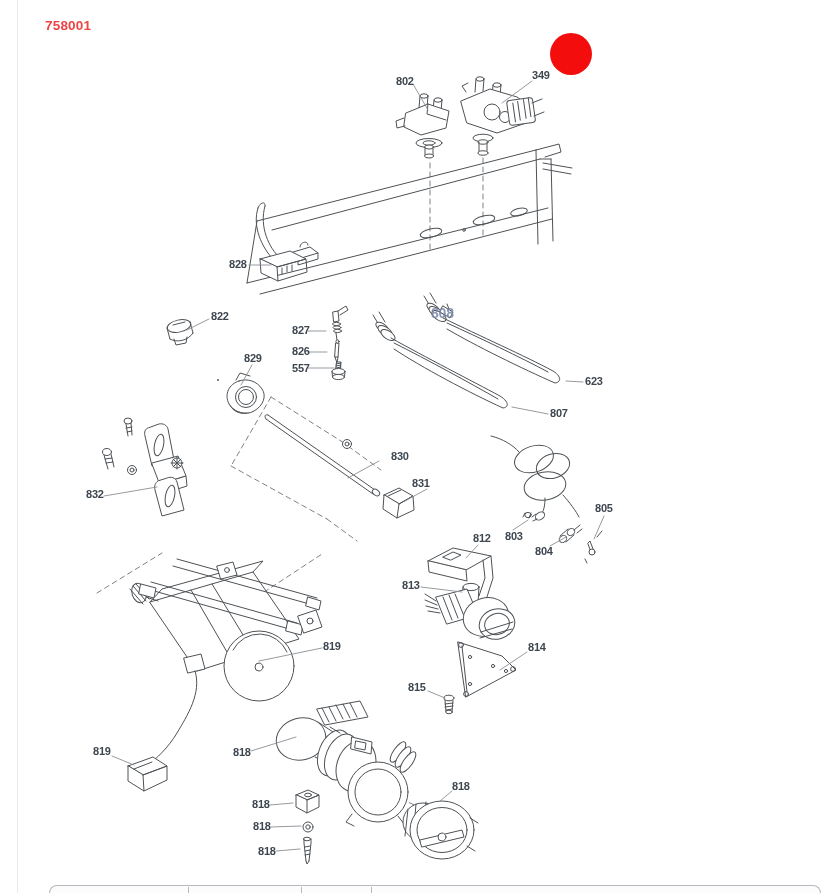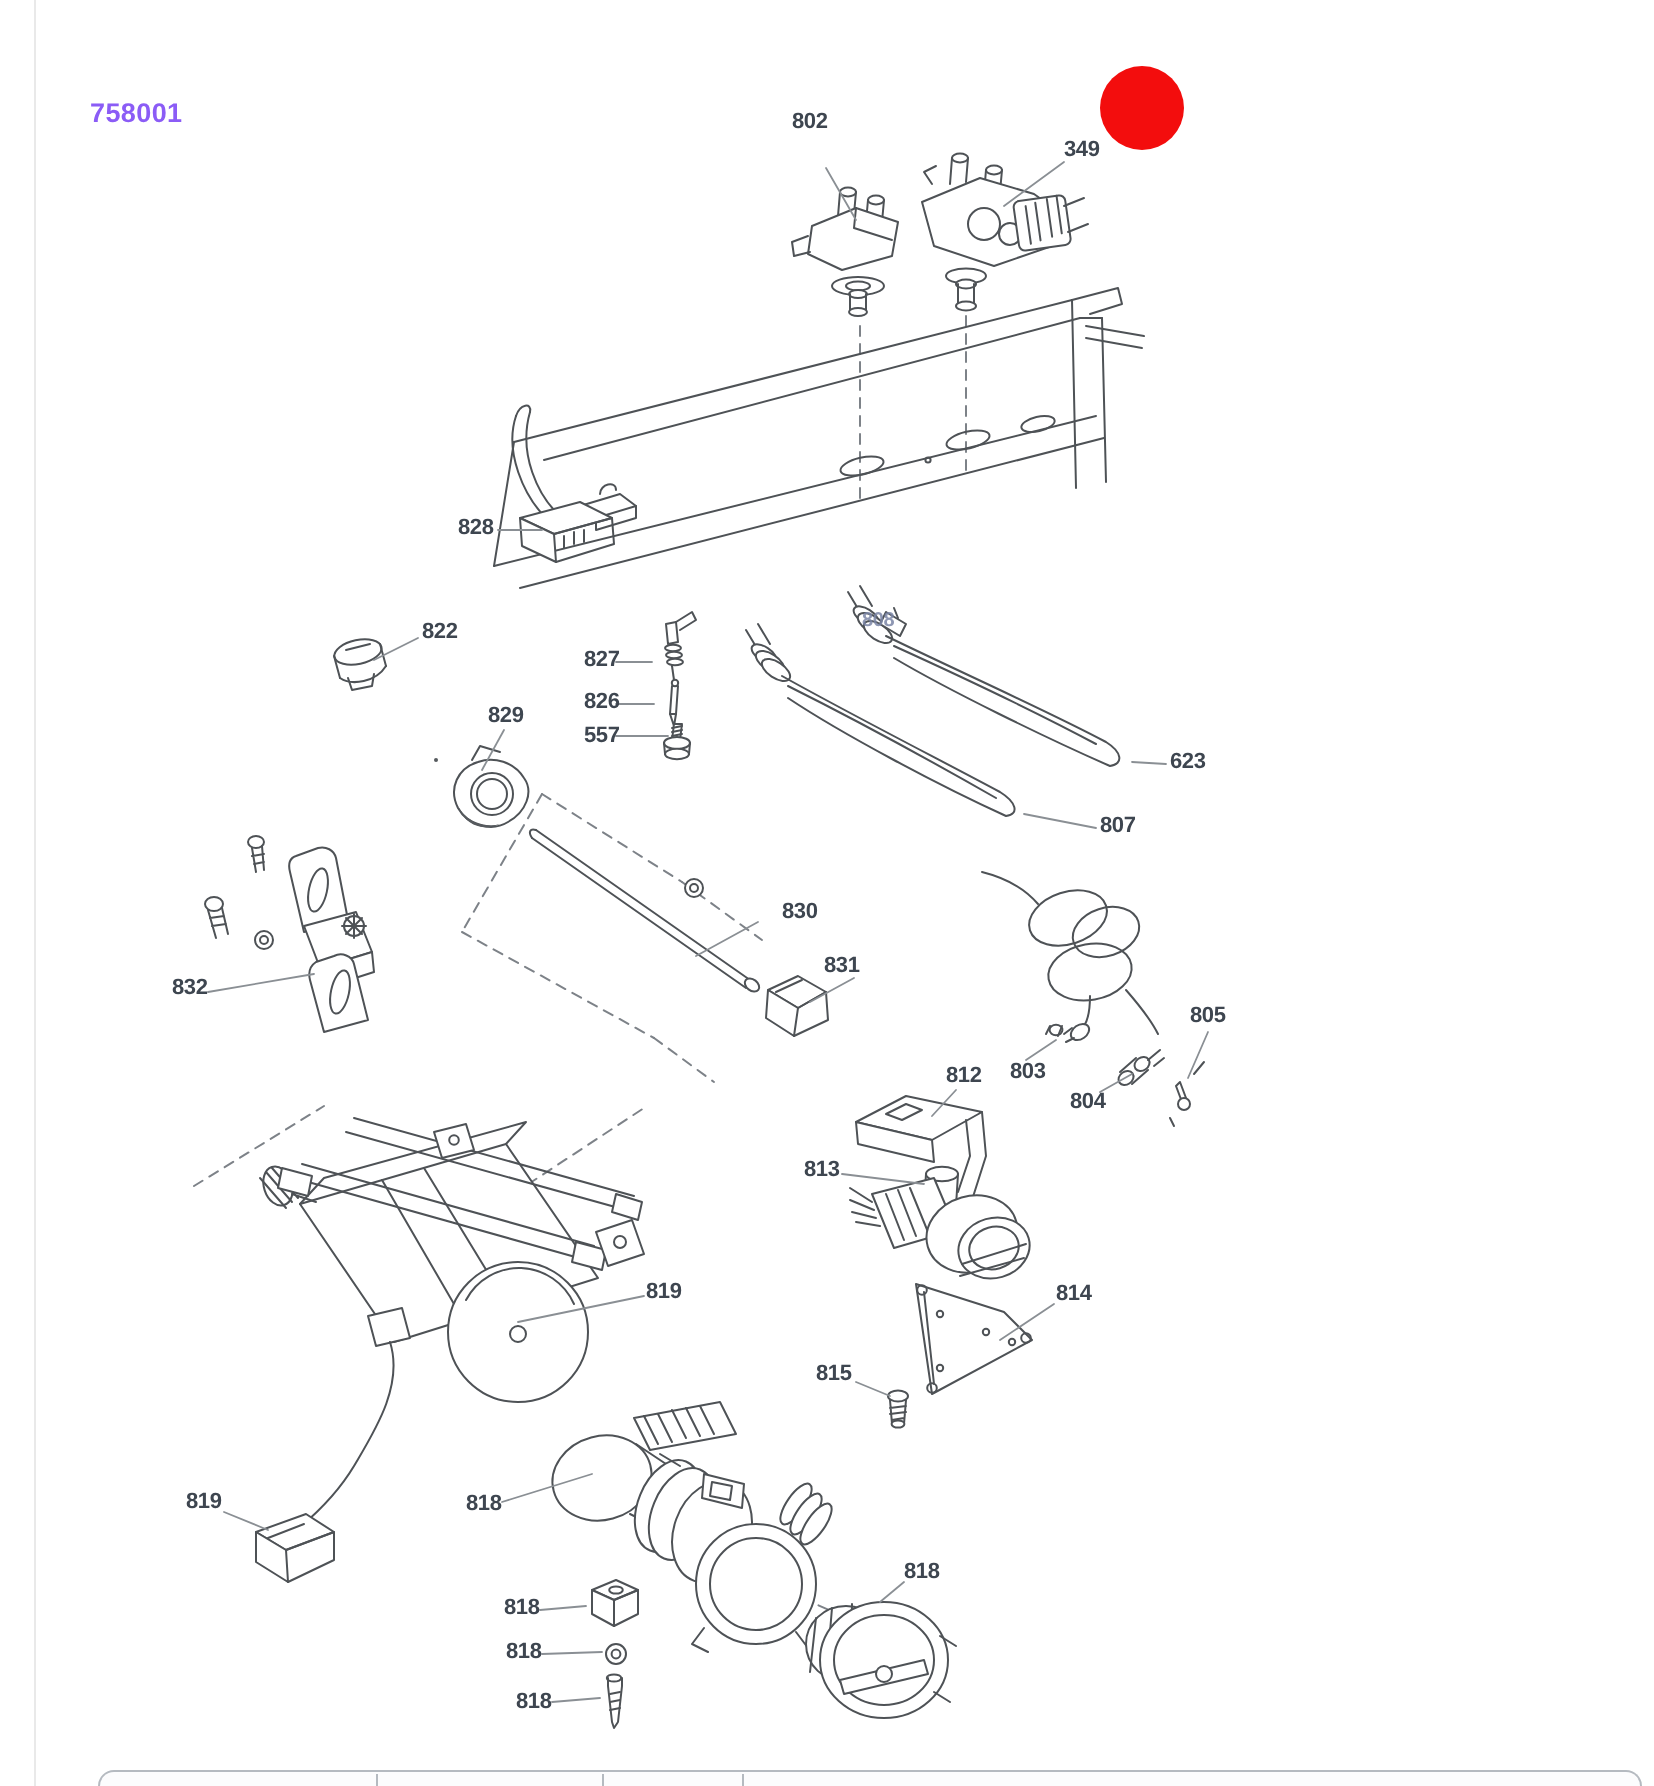--- a/index.html
+++ b/index.html
@@ -1,23 +1,23 @@
 <!DOCTYPE html>
 <html><head>
 <meta charset="utf-8">
 <style>
   html,body{margin:0;padding:0;background:#ffffff;}
   body{width:827px;height:893px;position:relative;overflow:hidden;
        font-family:"Liberation Sans",sans-serif;}
   .page-left-border{position:absolute;left:17px;top:0;width:1px;height:893px;background:#e9e9e9;}
-  .page-code{position:absolute;left:45px;top:18px;font-size:13.5px;font-weight:bold;color:#8b5cf6;letter-spacing:.2px;margin-top:31px;}
+  .page-code{position:absolute;left:45px;top:18px;font-size:13.5px;font-weight:bold;color:#ef4444;letter-spacing:.2px;}
   .marker{position:absolute;left:550px;top:33px;width:42px;height:42px;border-radius:50%;background:#f30d0d;}
   svg.diagram{position:absolute;left:0;top:0;}
   .label{position:absolute;font-size:11px;font-weight:bold;color:#3e4650;line-height:1;letter-spacing:-.2px;cursor:default;}
-  .label--faint{color:#7b86a6;font-size:10px;opacity:.85;}
+  .label--faint{color:#7b86a6;font-size:14px;opacity:.85;}
   .bottom-table{position:absolute;left:49px;top:885px;width:770px;height:12px;
      border:1px solid #b5bac0;border-bottom:none;border-radius:8px 8px 0 0;background:#fcfcfd;}
   .bottom-table .divider{position:absolute;top:1px;width:1px;height:10px;background:#b5bac0;}
   .divider.d1{left:138px}.divider.d2{left:251px}.divider.d3{left:321px}
 </style>
 </head>
 <body>
 
 <div class="page-left-border"></div>
 
@@ -330,21 +330,21 @@
     <path d="M322,648 L259,661"></path>
     <path d="M112,756 L134,765"></path>
     <path d="M251,751 L296,737"></path>
     <path d="M270,805 L293,803"></path>
     <path d="M271,827 L301,826"></path>
     <path d="M276,851 L300,849"></path>
     <path d="M452,791 L440,801"></path>
   </g>
 </svg>
 
-<div class="label" style="left:396px;top:56px">802</div>
+<div class="label" style="left:396px;top:76px">802</div>
 <div class="label" style="left:532px;top:70px">349</div>
 <div class="label" style="left:229px;top:259px">828</div>
 <div class="label" style="left:211px;top:311px">822</div>
 <div class="label" style="left:292px;top:325px">827</div>
 <div class="label" style="left:292px;top:346px">826</div>
 <div class="label" style="left:292px;top:363px">557</div>
 <div class="label" style="left:244px;top:353px">829</div>
 <div class="label" style="left:585px;top:376px">623</div>
 <div class="label" style="left:550px;top:408px">807</div>
 <div class="label label--faint" style="left:431px;top:306px">808</div>

